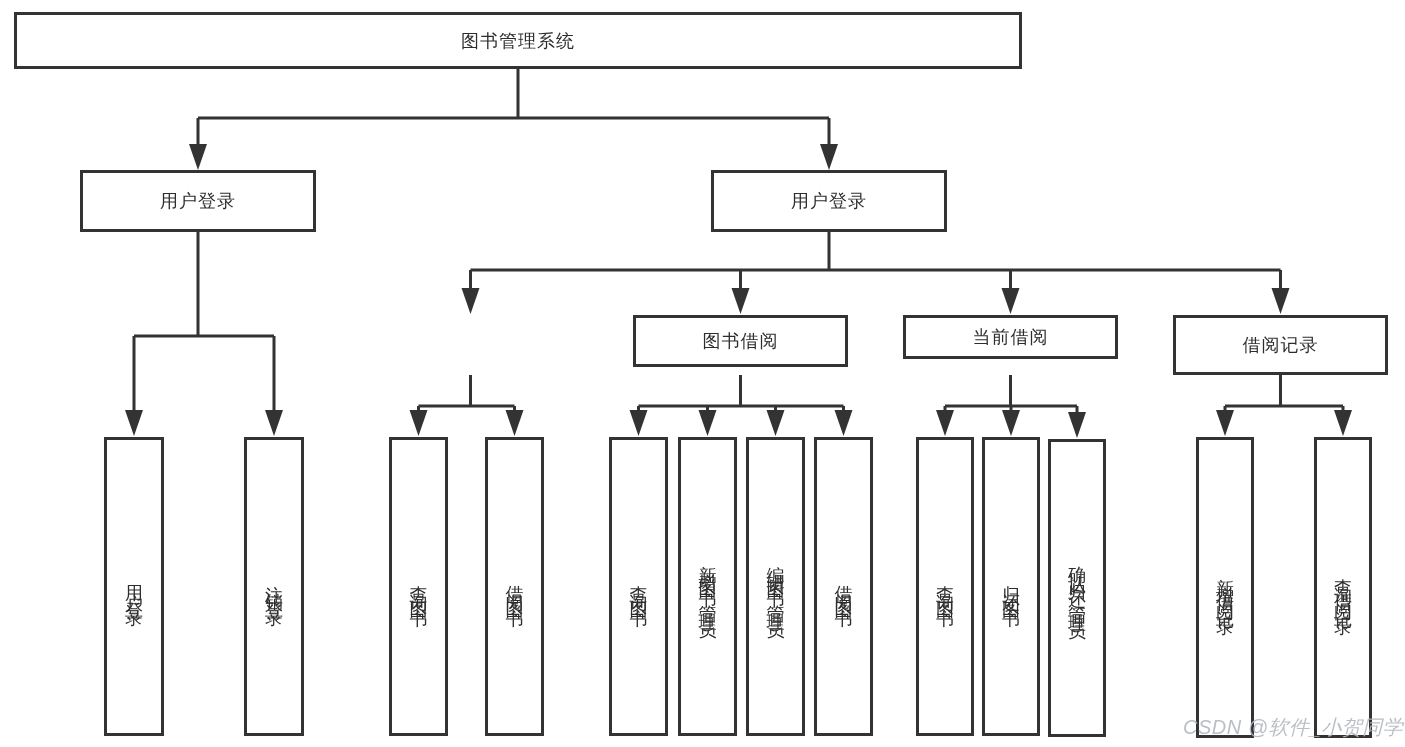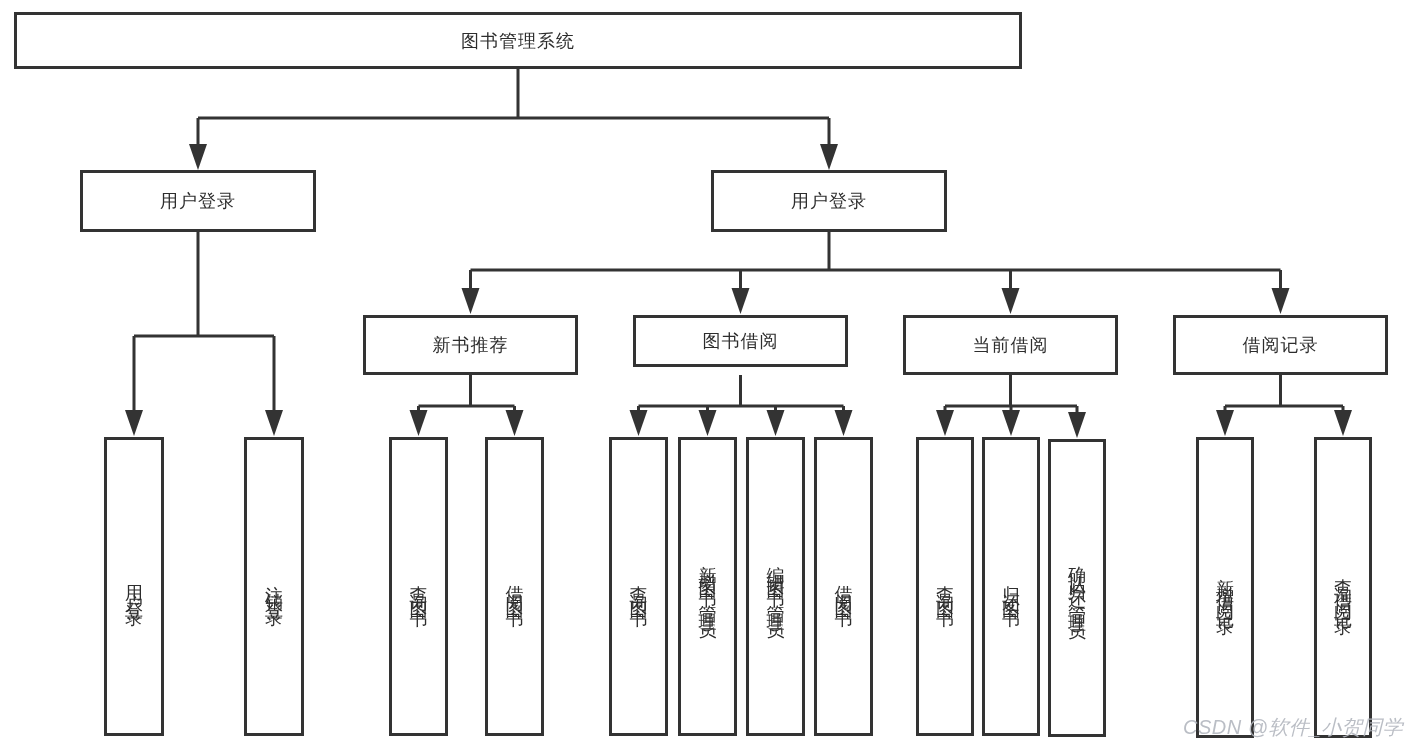--- a/index.html
+++ b/index.html
@@ -110,27 +110,24 @@
     <span class="hlabel">图书管理系统</span>
   </div>
 
   <div class="node" style="left:80px; top:170px; width:236px; height:62px;">
     <span class="hlabel">用户登录</span>
   </div>
   <div class="node" style="left:711px; top:170px; width:236px; height:62px;">
     <span class="hlabel">用户登录</span>
   </div>
 
-  <div class="node" style="left:363px; top:315px; width:215px; height:60px;">
-    <span class="hlabel">新书推荐</span>
-  </div>
   <div class="node" style="left:633px; top:315px; width:215px; height:52px;">
     <span class="hlabel">图书借阅</span>
   </div>
-  <div class="node" style="left:903px; top:315px; width:215px; height:60px;">
+  <div class="node" style="left:903px; top:315px; width:215px; height:44px;">
     <span class="hlabel">当前借阅</span>
   </div>
   <div class="node" style="left:1173px; top:315px; width:215px; height:60px;">
     <span class="hlabel">借阅记录</span>
   </div>
 
   <div class="node" style="left:104px; top:437px; width:60px; height:299px;">
     <span class="vlabel">用户登录</span>
   </div>
   <div class="node" style="left:244px; top:437px; width:60px; height:299px;">

